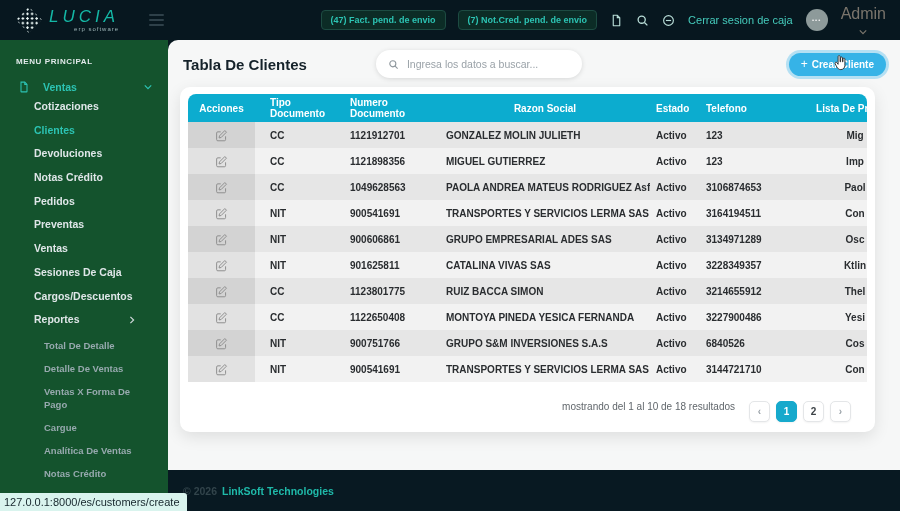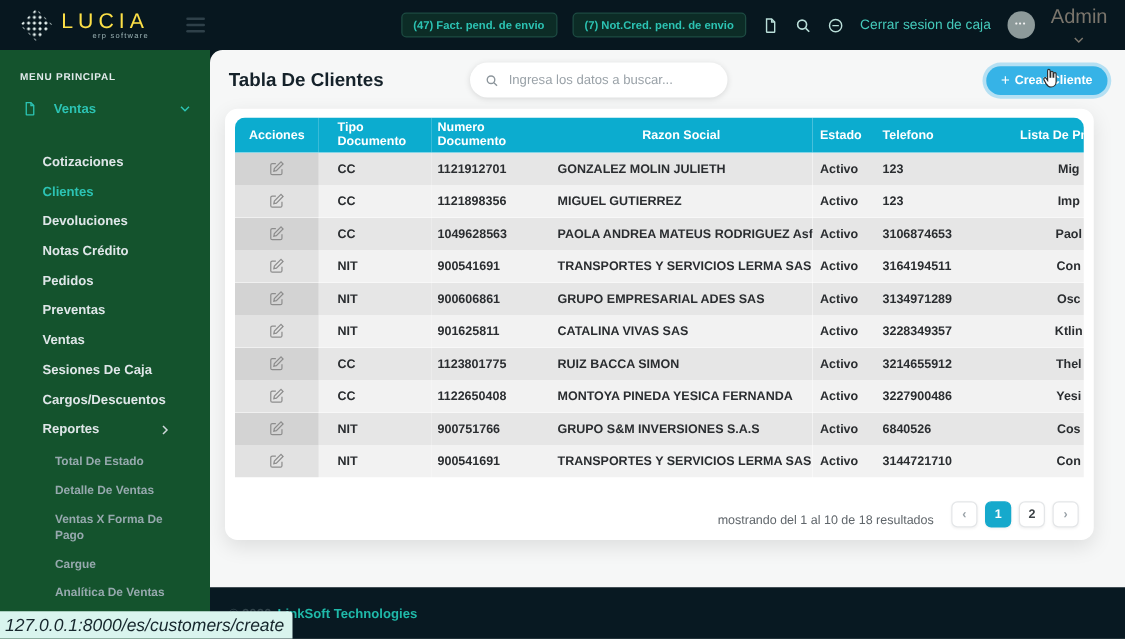--- a/index.html
+++ b/index.html
@@ -8,21 +8,21 @@
 
   
   .topbar { position:absolute; left:0; top:0; width:900px; height:40px; background:#07171f;
             display:flex; align-items:center; padding:0 14px 0 16px; z-index:5; }
   .logo { display:flex; align-items:center; gap:7px; }
   .logo-diamond { width:26px; height:26px;
       clip-path:polygon(50% 0,100% 50%,50% 100%,0 50%);
       background-image:radial-gradient(circle,#e9f5f3 1.05px,transparent 1.35px);
       background-size:4.6px 4.6px; }
   .logo-text { display:flex; flex-direction:column; align-items:flex-end; }
-  .logo-name { color:#fde047; font-size:17px; letter-spacing:4px; font-weight:400; line-height:17px; }
+  .logo-name { color:#14b8a6; font-size:17px; letter-spacing:4px; font-weight:400; line-height:17px;font-style:italic; }
   .logo-sub { color:#9db4b6; font-size:6px; letter-spacing:1px; margin-top:1px; }
   .hamburger { margin-left:30px; width:15px; display:flex; flex-direction:column; gap:3px; cursor:pointer; }
   .hamburger span { display:block; height:2px; background:#2e4049; border-radius:1px; }
   .topbar-right { margin-left:auto; display:flex; align-items:center; gap:13px; }
   .badge { background:#0c2c26; border:1px solid #1d4b42; color:#2cc3b3; font-size:9px; font-weight:bold;
            padding:4px 9px; border-radius:4px; white-space:nowrap; cursor:pointer; }
   .tb-icon { width:13px; height:13px; color:#b9ded8; display:inline-flex; cursor:pointer; }
   .tb-icon svg { width:100%; height:100%; }
   .session-link { color:#45cabb; font-size:11px; cursor:pointer; white-space:nowrap; }
   .avatar { width:22px; height:22px; border-radius:50%; background:#8d9a9a; color:#f2f2f2;
@@ -30,21 +30,21 @@
   .admin { color:#7a756c; font-size:16px; display:flex; align-items:center; gap:5px; cursor:pointer;flex-direction:column; }
   .chev { width:8px; height:8px; }
 
   
   .sidebar { position:absolute; left:0; top:40px; width:168px; bottom:0; background:#14532d; z-index:4; overflow:hidden; }
   .menu-label { margin:17px 0 0 16px; font-size:8px; font-weight:bold; color:#e2eaeb; letter-spacing:.6px; }
   .root-item { display:flex; align-items:center; margin:15px 16px 0 18px; color:#2cc3b3;
                font-size:10.5px; font-weight:bold; cursor:pointer; }
   .root-item .file-ic { width:12px; height:12px; margin-right:13px; }
   .root-item .chev { margin-left:auto; color:#2cc3b3; }
-  .menu-list { list-style:none; margin-top:26px; }
+  .menu-list { list-style:none; margin-top:2px; }
   .menu-list li { padding:5px 16px 5.7px 34px; line-height:13px; font-size:10.5px; font-weight:bold;
                   color:#dfe6e8; cursor:pointer; }
   .menu-list li.active { color:#2cc3b3; }
   .reportes-row { display:flex; align-items:center; padding:5px 32px 5.7px 34px; font-size:10.5px;
                   font-weight:bold; color:#dfe6e8; cursor:pointer; line-height:13px; }
   .reportes-row .chev { margin-left:auto; color:#cfd8da; }
   .report-list { list-style:none; margin-top:2px; }
   .report-list li { padding:5px 30px 5px 44px; line-height:13px; font-size:9.5px; font-weight:bold;
                     color:#97a9ae; cursor:pointer; }
 
@@ -82,36 +82,36 @@
   th.c1, td.c1 { text-align:left; padding-left:15px; }
   th.c2, td.c2 { text-align:left; padding-left:5px; }
   th.c3 { text-align:center; } td.c3 { text-align:left; padding-left:6px; }
   th.c4, td.c4 { text-align:left; padding-left:6px; }
   th.c5, td.c5 { text-align:left; padding-left:6px; }
   th.c6, td.c6 { text-align:center; }
   .edit-btn { background:transparent; border:none; cursor:pointer; padding:2px 3px; line-height:0; }
   .edit-btn svg { width:13px; height:13px; }
 
   
-  .pagination { position:absolute; right:12px; bottom:10px; display:flex; align-items:flex-end; gap:6px; }
+  .pagination { position:absolute; right:24px; bottom:10px; display:flex; align-items:flex-start; gap:6px; }
   .pg-summary { font-size:10px; color:#60666b; margin-right:8px; }
   .pg-btn { width:21px; height:21px; border:1px solid #e4e6e8; background:#fff; border-radius:5px;
             font-size:10px; font-weight:bold; color:#3c4246; cursor:pointer; display:flex;
             align-items:center; justify-content:center; box-shadow:0 1px 2px rgba(0,0,0,.05);
             font-family:"Liberation Sans",sans-serif; }
   .pg-btn.nav { color:#9aa2a8; }
   .pg-btn.active { background:#16a9cc; border-color:#16a9cc; color:#fff; }
 
   
   .footer { position:absolute; left:168px; top:470px; width:732px; height:41px; background:#081922;
             display:flex; align-items:center; padding-left:15px; z-index:4; }
   .footer .copy { color:#32444b; font-size:10.5px; font-weight:bold; }
   .footer .company { color:#1fb9a9; font-size:10.5px; font-weight:bold; margin-left:5px; cursor:pointer;text-align:center; }
-  .statusbar { position:absolute; left:0; bottom:0; background:#d9f4ee; color:#16262c; font-size:14px;
-               padding:3px 7px 3px 4px; border-top-right-radius:3px; z-index:10; white-space:nowrap;font-style:italic; }
+  .statusbar { position:absolute; left:0; bottom:0; background:#d9f4ee; color:#16262c; font-size:11px;
+               padding:3px 7px 3px 4px; border-top-right-radius:3px; z-index:10; white-space:nowrap; }
 </style>
 </head>
 <body>
 
 <div class="topbar">
   <div class="logo">
     <div class="logo-diamond"></div>
     <div class="logo-text">
       <div class="logo-name">LUCIA</div>
       <div class="logo-sub">erp software</div>
@@ -179,21 +179,21 @@
       <li>Sesiones De Caja</li>
       <li>Cargos/Descuentos</li>
     </ul>
   <div class="reportes-row">
     <span>Reportes</span>
     <svg class="chev" viewBox="0 0 6 10" fill="none" stroke="currentColor" stroke-width="1.5">
         <path d="M1 1l4 4-4 4"></path>
       </svg>
   </div>
   <ul class="report-list">
-      <li>Total De Estado</li>
+      <li>Total De Detalle</li>
       <li>Detalle De Ventas</li>
       <li>Ventas X Forma De Pago</li>
       <li>Cargue</li>
       <li>Analítica De Ventas</li>
       <li>Notas Crédito</li>
     </ul>
 </div>
 
 <div class="main">
   <div class="main-header">

